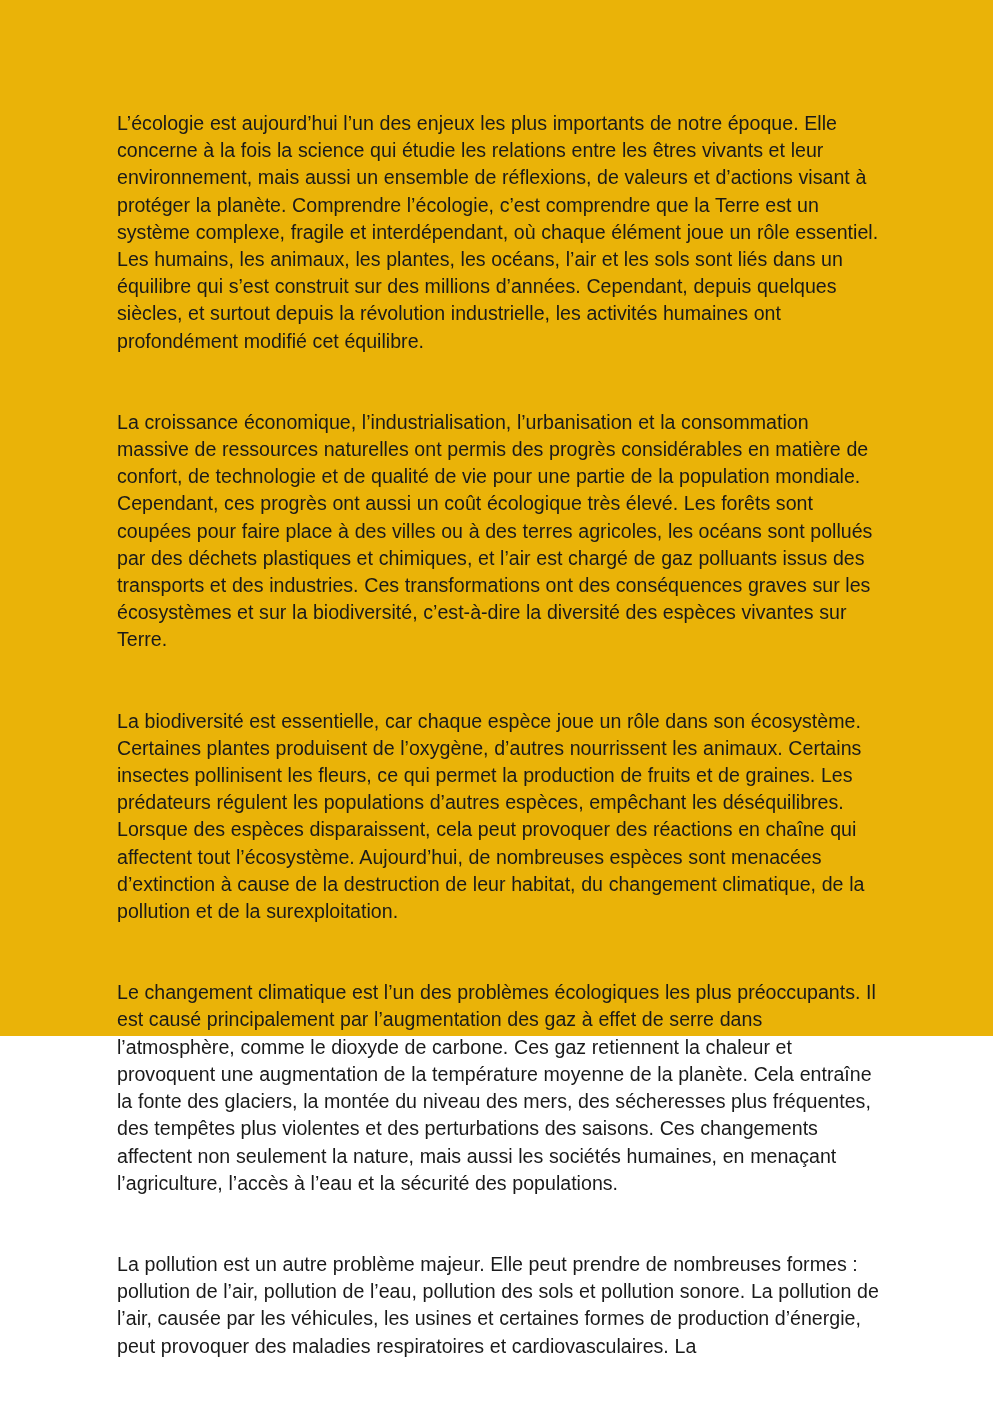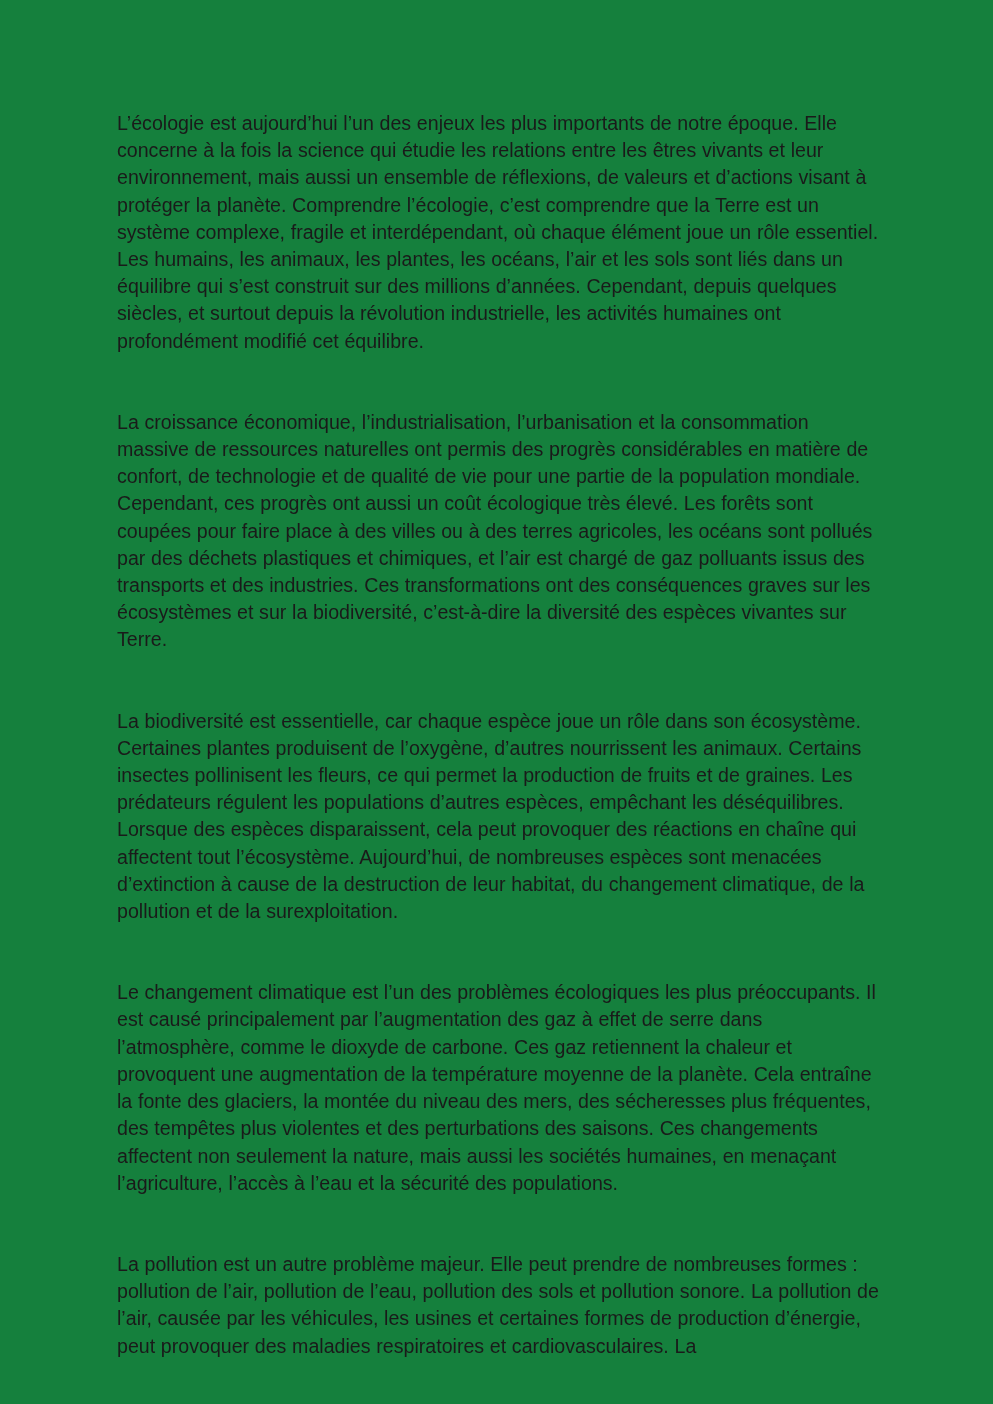--- a/index.html
+++ b/index.html
@@ -9,22 +9,22 @@
   }
   body {
     width: 993px;
     height: 1404px;
     overflow: hidden;
     font-family: "Liberation Sans", sans-serif;
   }
   .page {
     position: relative;
     width: 993px;
-    height: 1404px;
-    background: #15803d;
+    height: 1036px;
+    background: #eab308;
     box-sizing: border-box;
   }
   .doc-body {
     position: absolute;
     left: 117px;
     top: 110px;
     width: 762px;
   }
   .para {
     font-family: "Liberation Sans", sans-serif;

